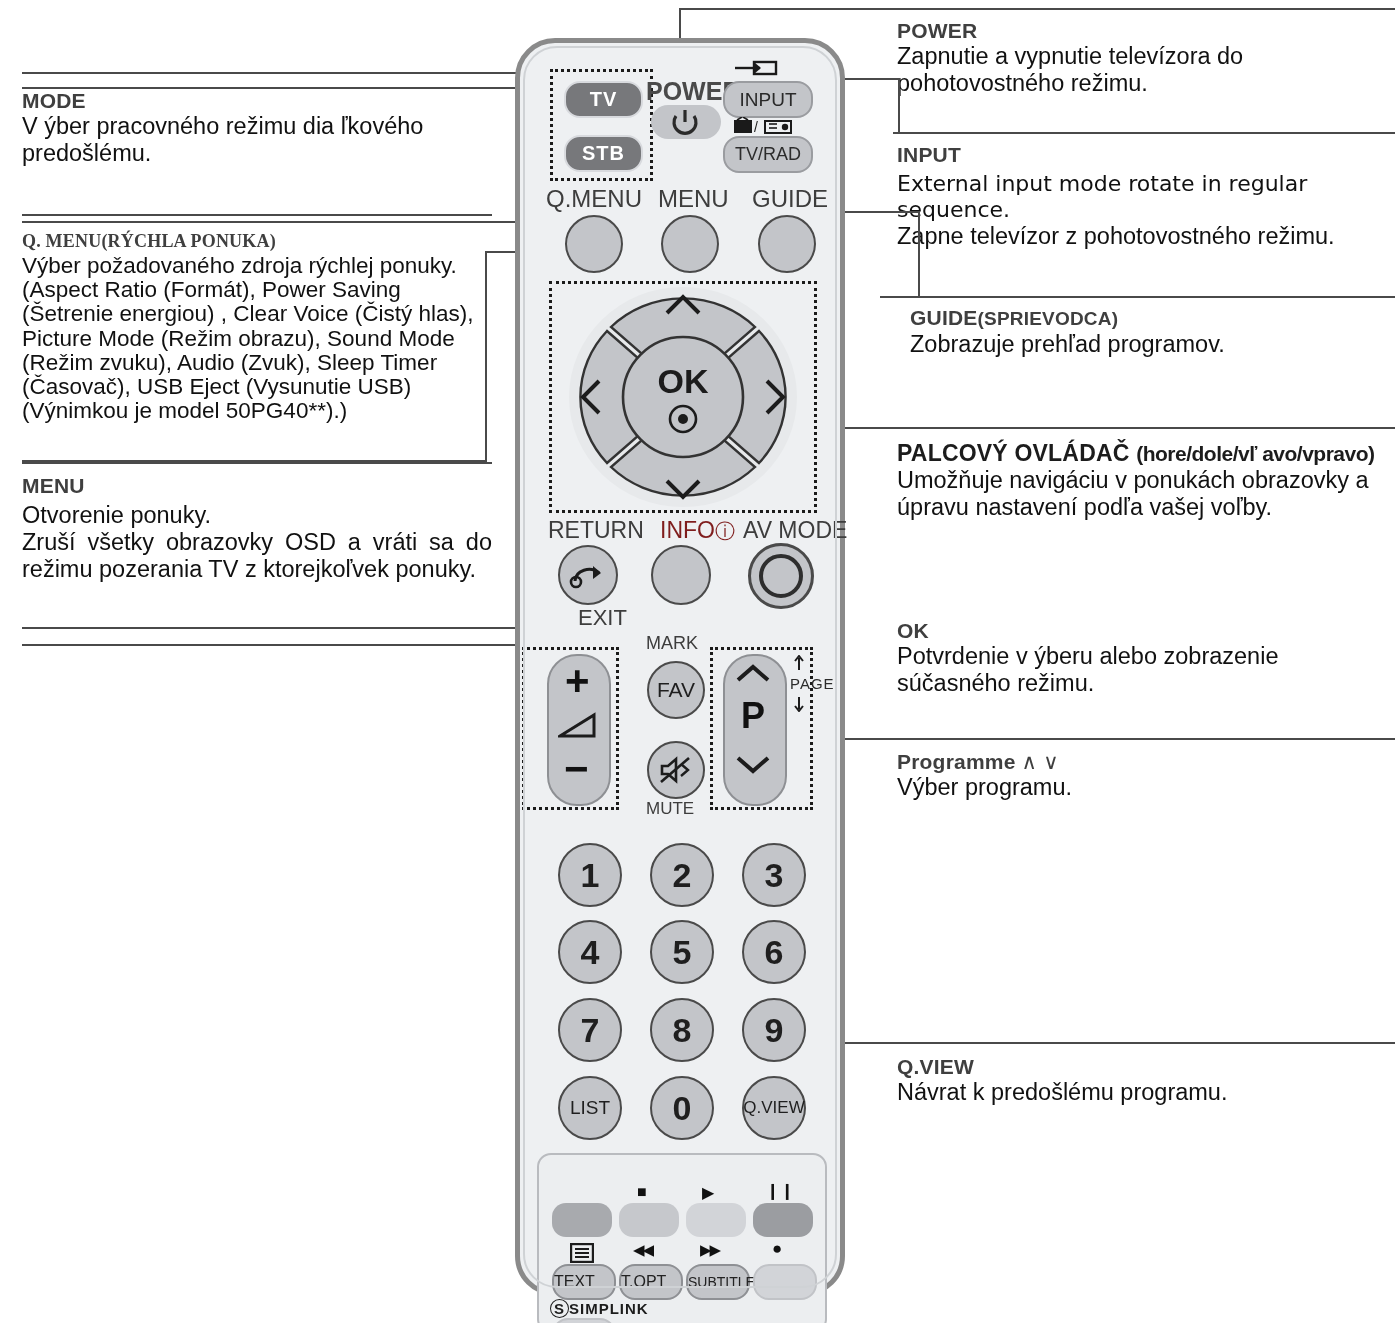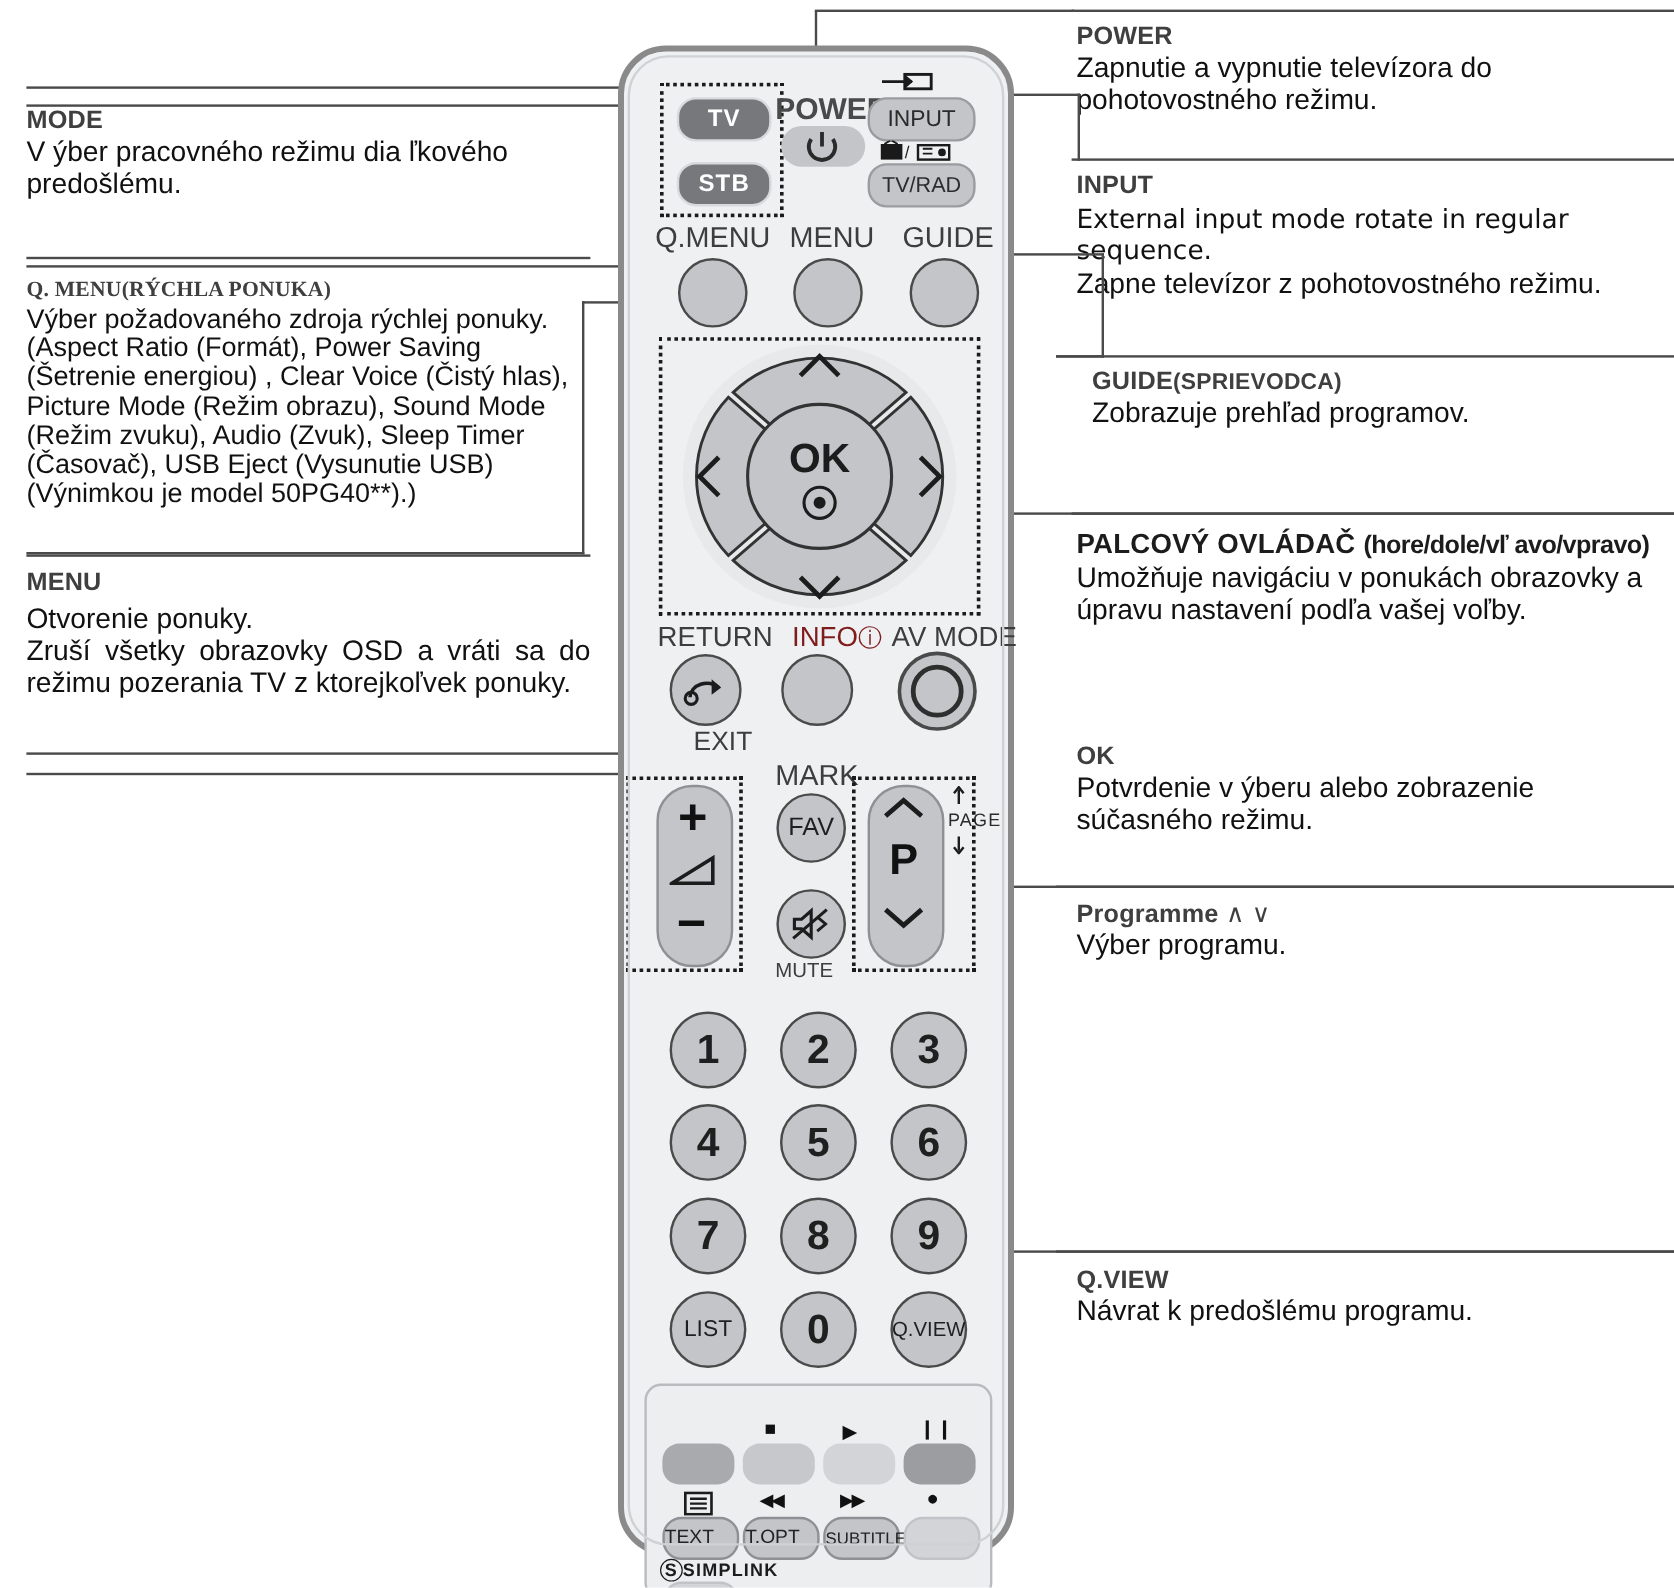--- a/index.html
+++ b/index.html
@@ -267,21 +267,21 @@
     </div>
 
     <div class="dash" style="left:2px;top:604px;width:97px;height:163px;"></div>
     <div class="softbtn" style="left:27px;top:611px;width:60px;height:148px;background:#c3c5c9;border:2px solid #8e9094;border-radius:30px;"></div>
     <div class="glyph" style="left:45px;top:617px;font-size:42px;font-weight:bold;line-height:42px;">+</div>
     <svg style="position:absolute;left:38px;top:668px;" width="42" height="30" viewBox="0 0 42 30">
       <path d="M2 25 L36 25 L36 4 Z" fill="none" stroke="#1c1c1c" stroke-width="3"></path>
     </svg>
     <div class="glyph" style="left:44px;top:705px;font-size:42px;font-weight:bold;line-height:42px;">−</div>
 
-    <div class="lbl" style="left:126px;top:590px;font-size:24px;color:#3d3d3d;">MARK</div>
+    <div class="lbl" style="left:126px;top:590px;font-size:18px;color:#3d3d3d;">MARK</div>
     <div class="rnd" style="left:127px;top:618px;width:54px;height:54px;font-size:21px;">
       <span>FAV</span>
     </div>
     <div class="rnd" style="left:127px;top:698px;width:54px;height:54px;">
       <svg width="34" height="30" viewBox="0 0 34 30">
         <path d="M3 11 L9 11 L17 4 L17 26 L9 19 L3 19 Z" fill="none" stroke="#1c1c1c" stroke-width="2.6"></path>
         <line x1="2" y1="27" x2="30" y2="3" stroke="#1c1c1c" stroke-width="2.6"></line>
         <path d="M22 9 L29 15 L22 21" fill="none" stroke="#1c1c1c" stroke-width="2.4"></path>
       </svg>
     </div>

